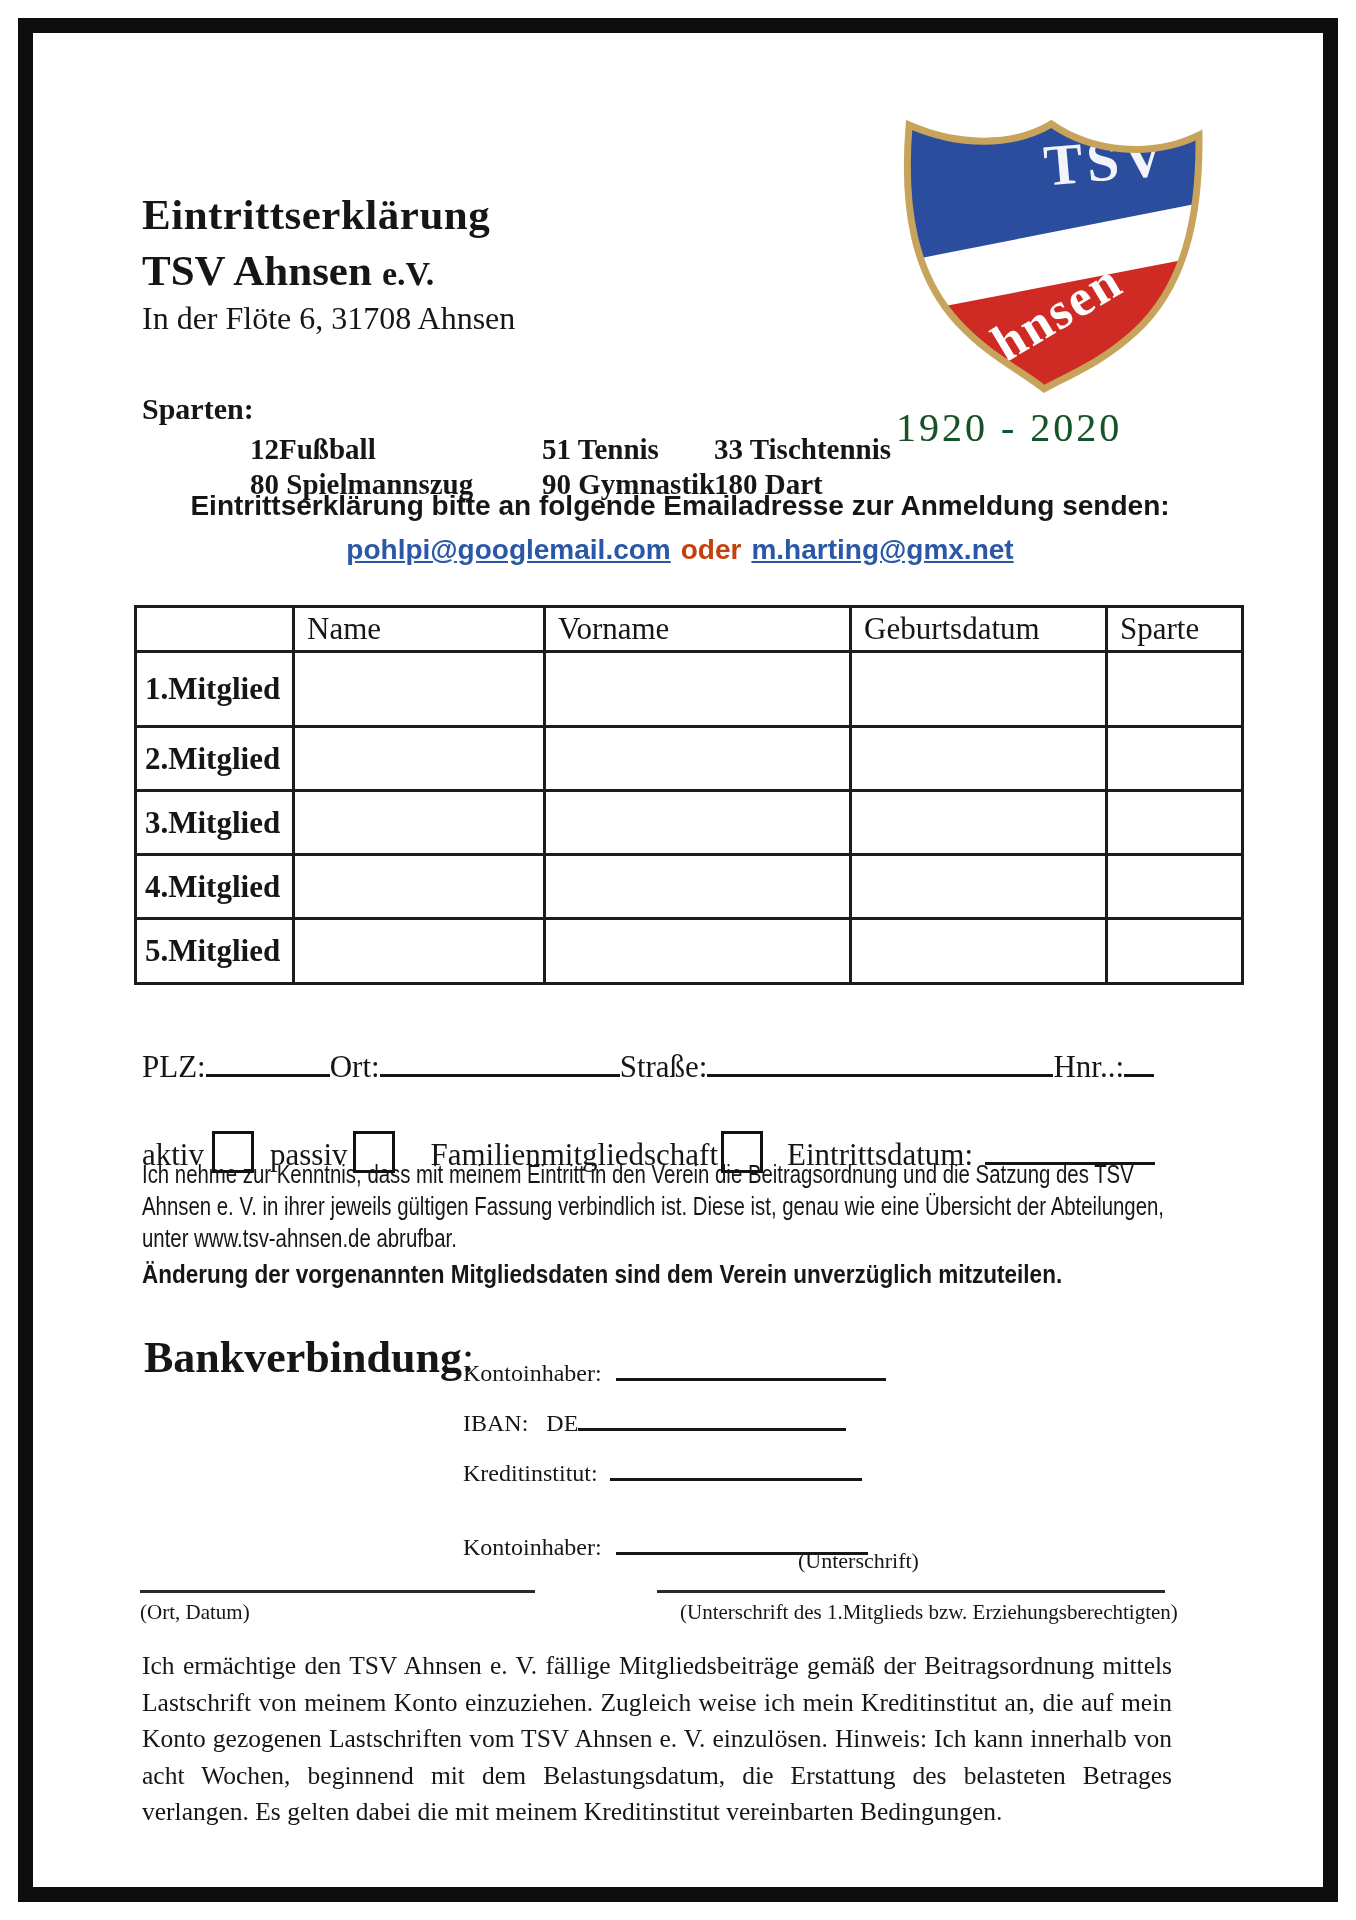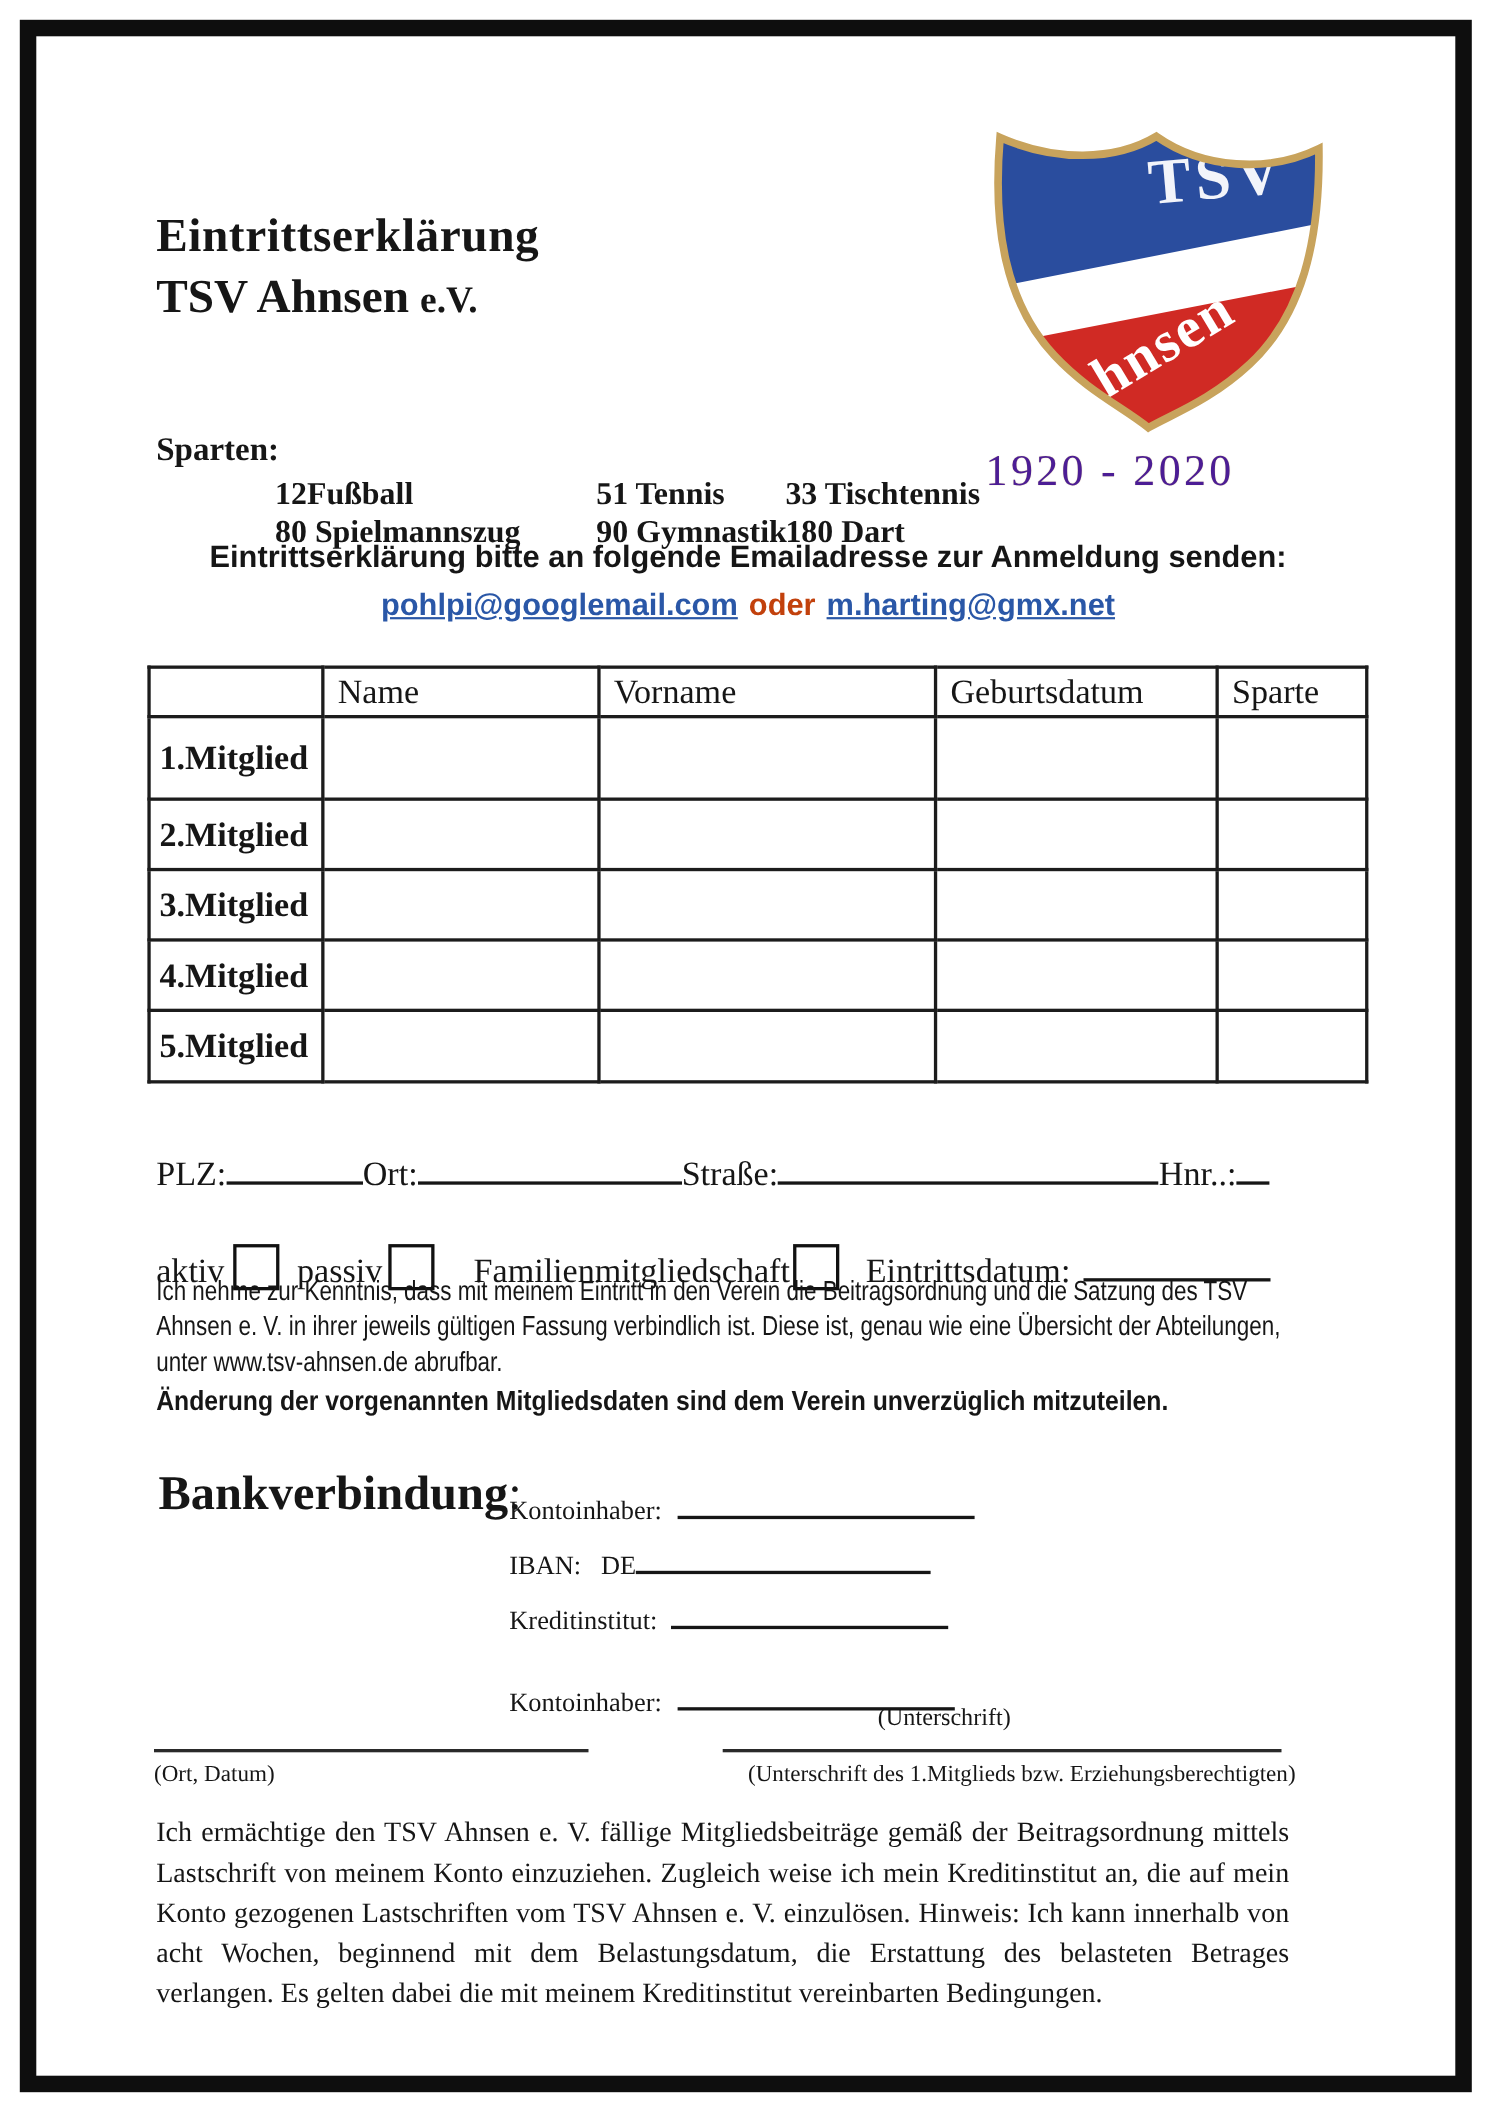--- a/index.html
+++ b/index.html
@@ -11,21 +11,21 @@
 
   
   .title{left:142px;top:190px;font-size:43px;font-weight:bold;letter-spacing:.5px;}
   .club{left:142px;top:246px;font-size:43px;font-weight:bold;}
   .club .ev{font-size:34px;margin-left:10px;}
   .address{left:142px;top:300px;font-size:32px;}
 
   
   .logo{left:895px;top:96px;width:310px;height:300px;transform:rotate(2deg);}
   .anniversary{left:896px;top:404px;font-size:40px;letter-spacing:3px;
-               color:#4c1d95;text-shadow:0 0 1px #d8c896;}
+               color:#14532d;text-shadow:0 0 1px #d8c896;}
 
   
   .sparten-label{left:142px;top:392px;font-size:30px;font-weight:bold;}
   .sp-row{left:250px;font-size:29px;font-weight:bold;white-space:nowrap;}
   .sp-row1{top:433px;} .sp-row2{top:468px;}
   .sp-c1{display:inline-block;width:292px;}
   .sp-c2{display:inline-block;width:172px;}
 
   
   .email-note{left:135px;top:490px;width:1090px;text-align:center;
@@ -77,20 +77,21 @@
 </head>
 <body>
 
 <div class="page">
   <div class="frame"></div>
 
   <div class="abs title">Eintrittserklärung</div>
   <div class="abs club">
     <span>TSV Ahnsen</span><span class="ev">e.V.</span>
   </div>
+  <div class="abs address">In der Flöte 6, 31708 Ahnsen</div>
 
   <svg class="abs logo" viewBox="0 0 310 300" aria-hidden="true">
     <defs>
       <clipPath id="shieldClip">
         <path d="M10,34 C60,54 115,52 152,28 C195,56 255,58 300,34 C304,118 290,186 244,232 C210,266 175,280 154,293 C130,275 98,262 66,230 C20,184 6,116 10,34 Z"></path>
       </clipPath>
     </defs>
     <g clip-path="url(#shieldClip)">
       <rect x="-10" y="-10" width="330" height="320" fill="#ffffff"></rect>
       <path d="M-10,-10 H320 V98 L-10,175 Z" fill="#2a4d9e"></path>

